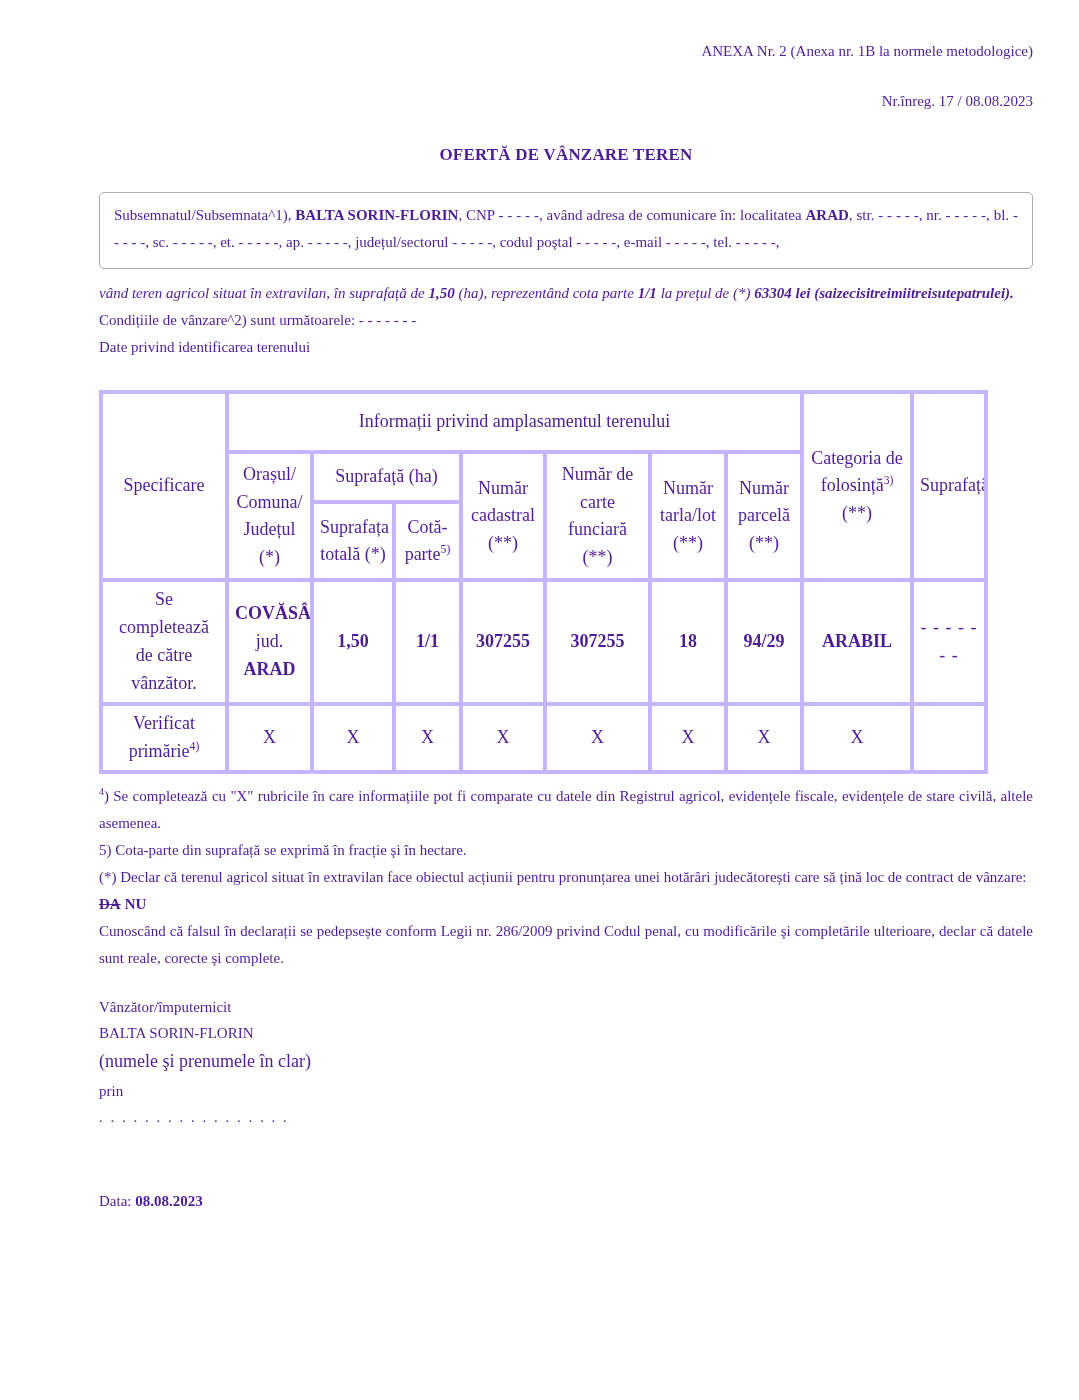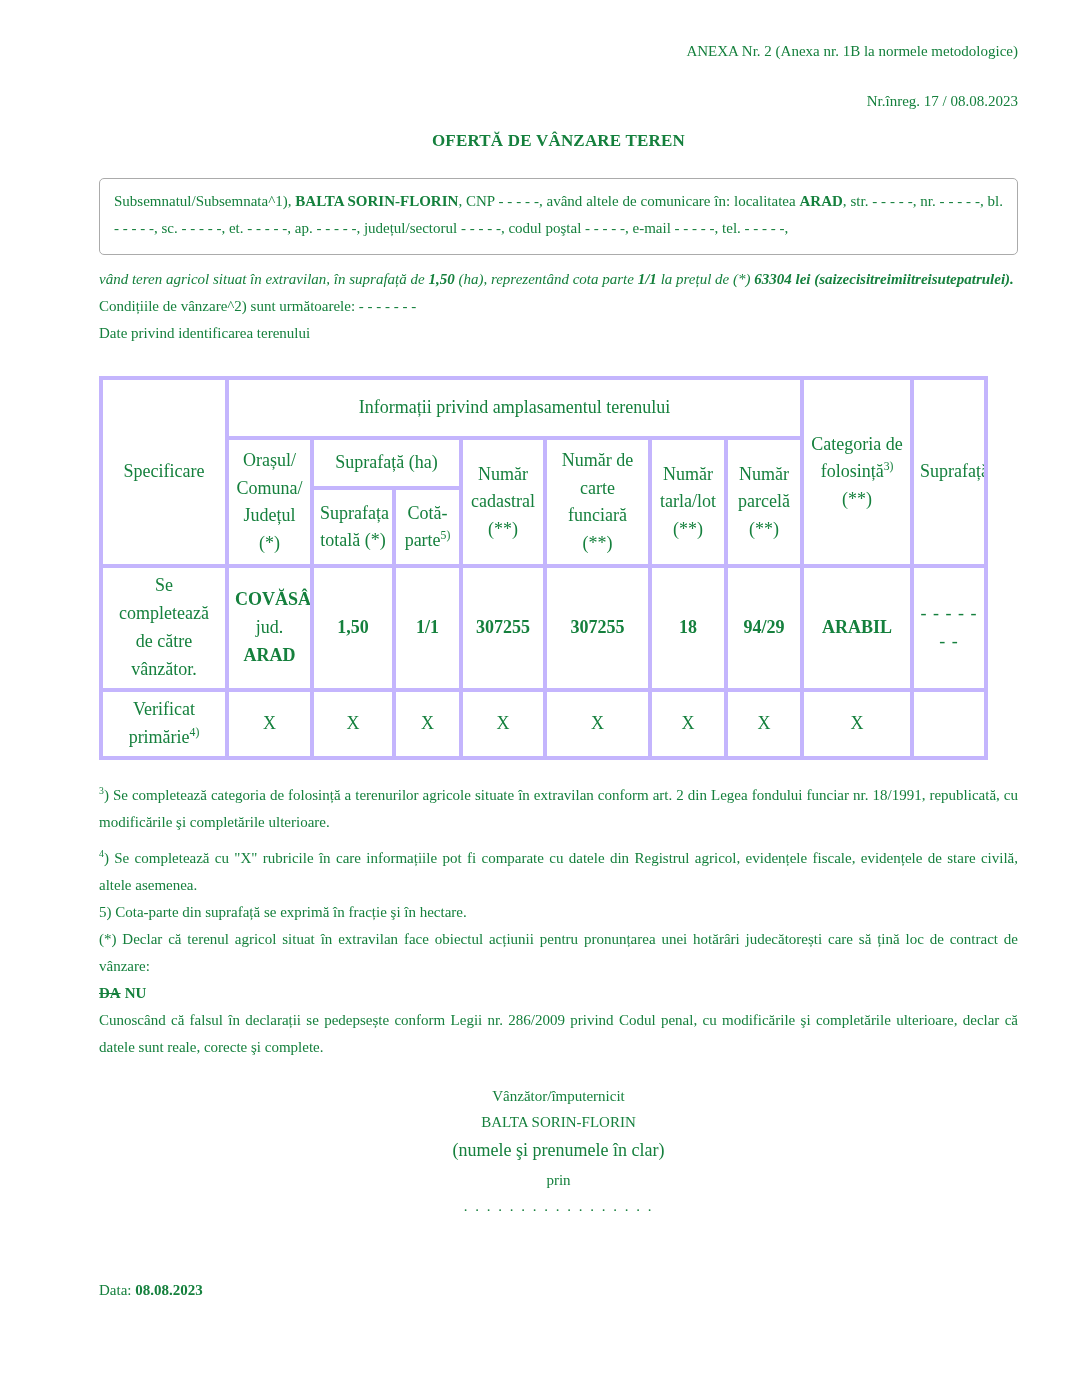--- a/index.html
+++ b/index.html
@@ -1,25 +1,25 @@
 <!DOCTYPE html>
 <html><head>
 <meta charset="utf-8">
 <style>
   html, body { margin: 0; padding: 0; background: #ffffff; }
   .page {
     width: 1079px; height: 1400px; box-sizing: border-box;
-    padding: 42px 61px 0 99px;
+    padding: 42px 46px 0 99px;
     font-family: "Liberation Serif", serif;
-    font-size: 15px; color: #15803d;
+    font-size: 15px; color: #4c1d95;
     background: #ffffff; overflow: hidden; position: relative;
   }
   .hdr-right { text-align: right; line-height: 1.3; }
   .reg-line { margin-top: 30px; }
-  .doc-title { text-align: center; font-size: 17px; font-weight: bold; margin: 20px 0 0 0; letter-spacing: 0.2px; }
+  .doc-title { text-align: center; font-size: 17px; font-weight: bold; margin: 34px 0 0 0; letter-spacing: 0.2px; }
 
   .intro-box {
     border: 1px solid #ababab; border-radius: 5px;
     margin-top: 27px; padding: 9px 14px 13px 14px;
   }
   .intro-box p { margin: 0; text-align: justify; line-height: 1.78; }
 
   .para { margin: 11px 0 0 0; text-align: justify; line-height: 1.78; font-style: italic; }
   .line { margin: 0; line-height: 1.78; }
   b, .bold { font-weight: bold; }
@@ -46,38 +46,38 @@
   .city-line { font-weight: bold; }
   .obs-dashes { font-size: 10.5px; letter-spacing: 1px; }
 
   .fn { margin: 0; text-align: justify; line-height: 1.8; }
   .fn-first { margin-top: 22px; }
   .fn-gap { margin-top: 9px; }
 
   .danu { font-weight: bold; line-height: 1.8; margin: 0; }
   .danu s { margin-right: 4px; }
 
-  .sig-block { text-align: center; margin-top: 22px; line-height: 1.75; }
+  .sig-block { margin-top: 22px; line-height: 1.75; }
   .sig-block div { margin: 0; }
   .sig-hint { font-size: 18px; }
   .sig-dots { margin-top: 26px; letter-spacing: 2px; }
 
   .footer-date { margin-top: 62px; line-height: 1.3; }
 </style>
 </head>
 <body>
 
 <div class="page">
 
   <div class="hdr-right">ANEXA Nr. 2 (Anexa nr. 1B la normele metodologice)</div>
   <div class="hdr-right reg-line">Nr.înreg. 17 / 08.08.2023</div>
   <div class="doc-title">OFERTĂ DE VÂNZARE TEREN</div>
 
   <div class="intro-box">
-    <p><span>Subsemnatul/Subsemnata^1), </span><b>BALTA SORIN-FLORIN</b><span>, CNP - - - - -, având altele de comunicare în: localitatea </span><b>ARAD</b><span>, str. - - - - -, nr. - - - - -, bl. - - - - -, sc. - - - - -, et. - - - - -, ap. - - - - -, județul/sectorul - - - - -, codul poştal - - - - -, e-mail - - - - -, tel. - - - - -,</span></p>
+    <p><span>Subsemnatul/Subsemnata^1), </span><b>BALTA SORIN-FLORIN</b><span>, CNP - - - - -, având adresa de comunicare în: localitatea </span><b>ARAD</b><span>, str. - - - - -, nr. - - - - -, bl. - - - - -, sc. - - - - -, et. - - - - -, ap. - - - - -, județul/sectorul - - - - -, codul poştal - - - - -, e-mail - - - - -, tel. - - - - -,</span></p>
   </div>
 
   <p class="para"><span>vând teren agricol situat în extravilan, în suprafață de </span><b>1,50</b><span> (ha), reprezentând cota parte </span><b>1/1</b><span> la prețul de (*) </span><b>63304 lei</b><b> (</b><b>saizecisitreimiitreisutepatrulei</b><b>).</b></p>
 
   <p class="line">Condițiile de vânzare^2) sunt următoarele: - - - - - - -</p>
   <p class="line">Date privind identificarea terenului</p>
 
   <table class="land">
     <colgroup>
       <col style="width:126px">
@@ -134,21 +134,20 @@
       <td class="xmark">X</td>
       <td class="xmark">X</td>
       <td class="xmark">X</td>
       <td class="xmark">X</td>
       <td class="xmark">X</td>
       <td></td>
     </tr>
   </tbody>
     </table>
 
-  <p class="fn fn-first"><sup>3</sup><span>) Se completează categoria de folosință a terenurilor agricole situate în extravilan conform art. 2 din Legea fondului funciar nr. 18/1991, republicată, cu modificările şi completările ulterioare.</span></p>
   <p class="fn fn-gap"><sup>4</sup><span>) Se completează cu "X" rubricile în care informațiile pot fi comparate cu datele din Registrul agricol, evidențele fiscale, evidențele de stare civilă, altele asemenea.</span></p>
   <p class="fn">5) Cota-parte din suprafață se exprimă în fracție şi în hectare.</p>
 
   <p class="fn">(*) Declar că terenul agricol situat în extravilan face obiectul acțiunii pentru pronunțarea unei hotărâri judecătorești care să țină loc de contract de vânzare:</p>
   <p class="danu"><s>DA</s><span>NU</span></p>
   <p class="fn">Cunoscând că falsul în declarații se pedepsește conform Legii nr. 286/2009 privind Codul penal, cu modificările şi completările ulterioare, declar că datele sunt reale, corecte şi complete.</p>
 
   <div class="sig-block">
     <div>Vânzător/împuternicit</div>
     <div>BALTA SORIN-FLORIN</div>

